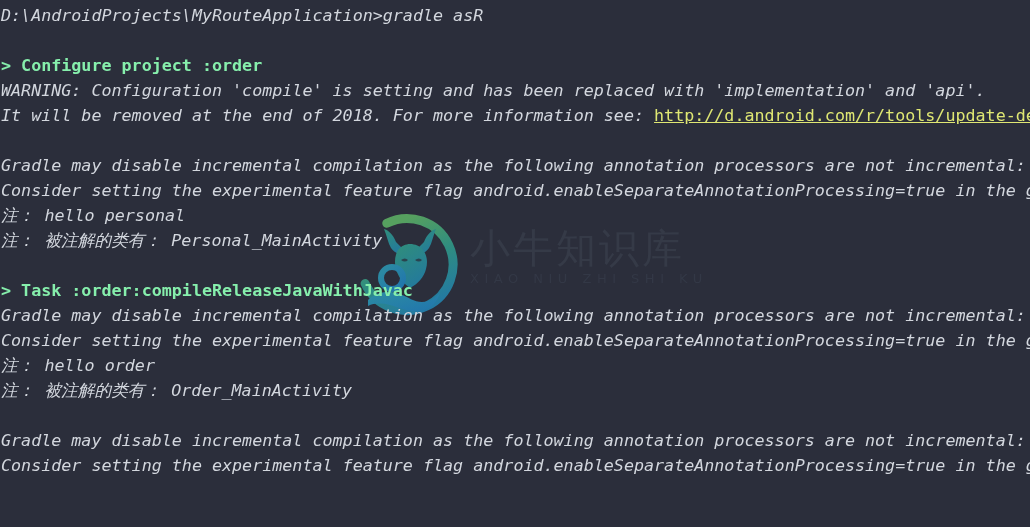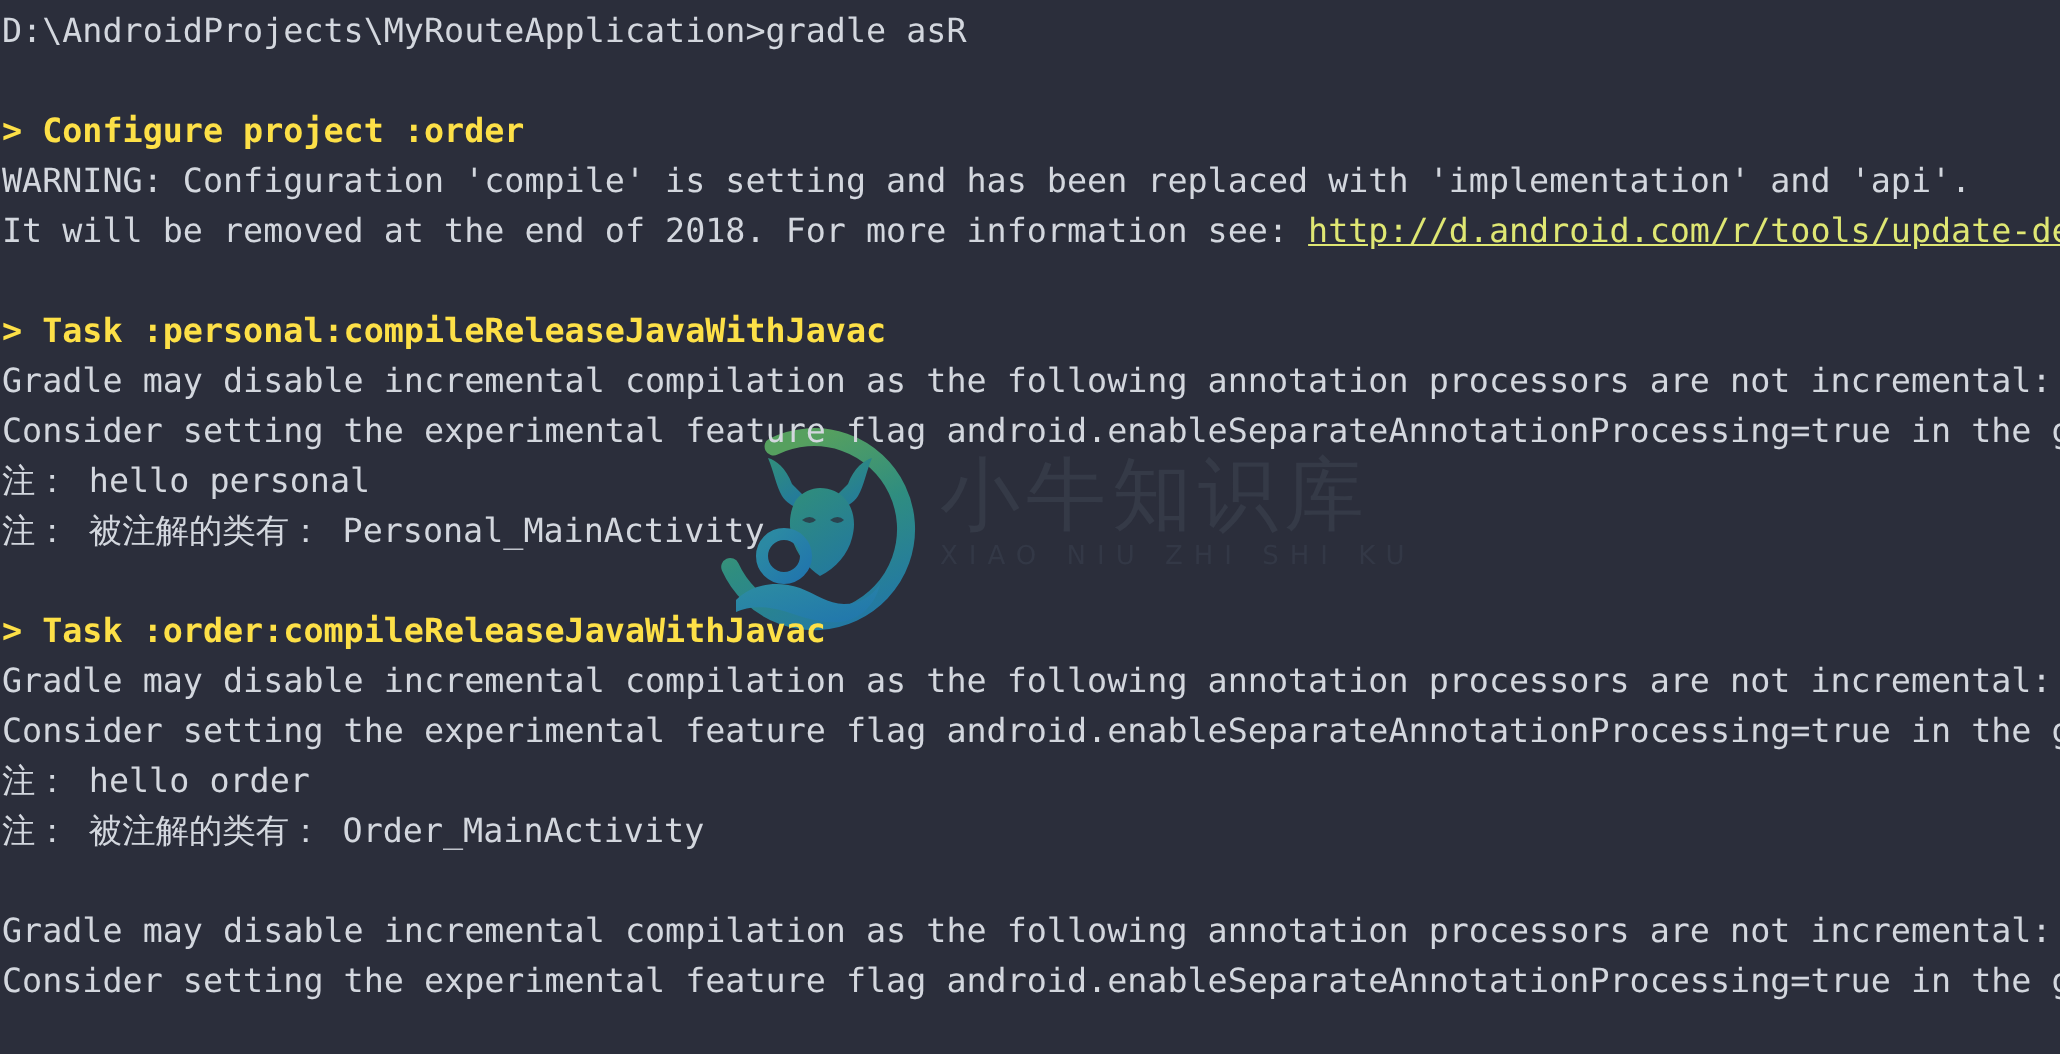--- a/index.html
+++ b/index.html
@@ -28,23 +28,23 @@
   }
   .line {
     white-space: pre;
     height: 25px;
     overflow: hidden;
     padding-left: 1px;
   }
   .line.blank {
     height: 25px;
   }
-  .t-plain { color: #d3d7de; }
+  .t-plain { color: #d3d7de; font-style: italic; }
   .t-head {
-    color: #fde047;
+    color: #86efac;
     font-weight: bold;
   }
   .lnk {
     color: #dfe773;
     text-decoration: underline;
   }
   
   #watermark {
     position: absolute;
     left: 352px;
@@ -137,21 +137,20 @@
     </div>
   </div>
 
   <div id="lines">
       <div class="line"><span class="t-plain">D:\AndroidProjects\MyRouteApplication&gt;gradle asR</span></div>
       <div class="line blank"></div>
       <div class="line"><span class="t-head">&gt; Configure project :order</span></div>
       <div class="line"><span class="t-plain">WARNING: Configuration 'compile' is setting and has been replaced with 'implementation' and 'api'.</span></div>
       <div class="line"><span class="t-plain">It will be removed at the end of 2018. For more information see: </span><a class="lnk" href="#">http://d.android.com/r/tools/update-dependency-configurations</a></div>
       <div class="line blank"></div>
-      <div class="line"><span class="t-head">&gt; Task :personal:compileReleaseJavaWithJavac</span></div>
       <div class="line"><span class="t-plain">Gradle may disable incremental compilation as the following annotation processors are not incremental:</span></div>
       <div class="line"><span class="t-plain">Consider setting the experimental feature flag android.enableSeparateAnnotationProcessing=true in the gradle.properties</span></div>
       <div class="line"><span class="t-plain">注： hello personal</span></div>
       <div class="line"><span class="t-plain">注： 被注解的类有： Personal_MainActivity</span></div>
       <div class="line blank"></div>
       <div class="line"><span class="t-head">&gt; Task :order:compileReleaseJavaWithJavac</span></div>
       <div class="line"><span class="t-plain">Gradle may disable incremental compilation as the following annotation processors are not incremental:</span></div>
       <div class="line"><span class="t-plain">Consider setting the experimental feature flag android.enableSeparateAnnotationProcessing=true in the gradle.properties</span></div>
       <div class="line"><span class="t-plain">注： hello order</span></div>
       <div class="line"><span class="t-plain">注： 被注解的类有： Order_MainActivity</span></div>

